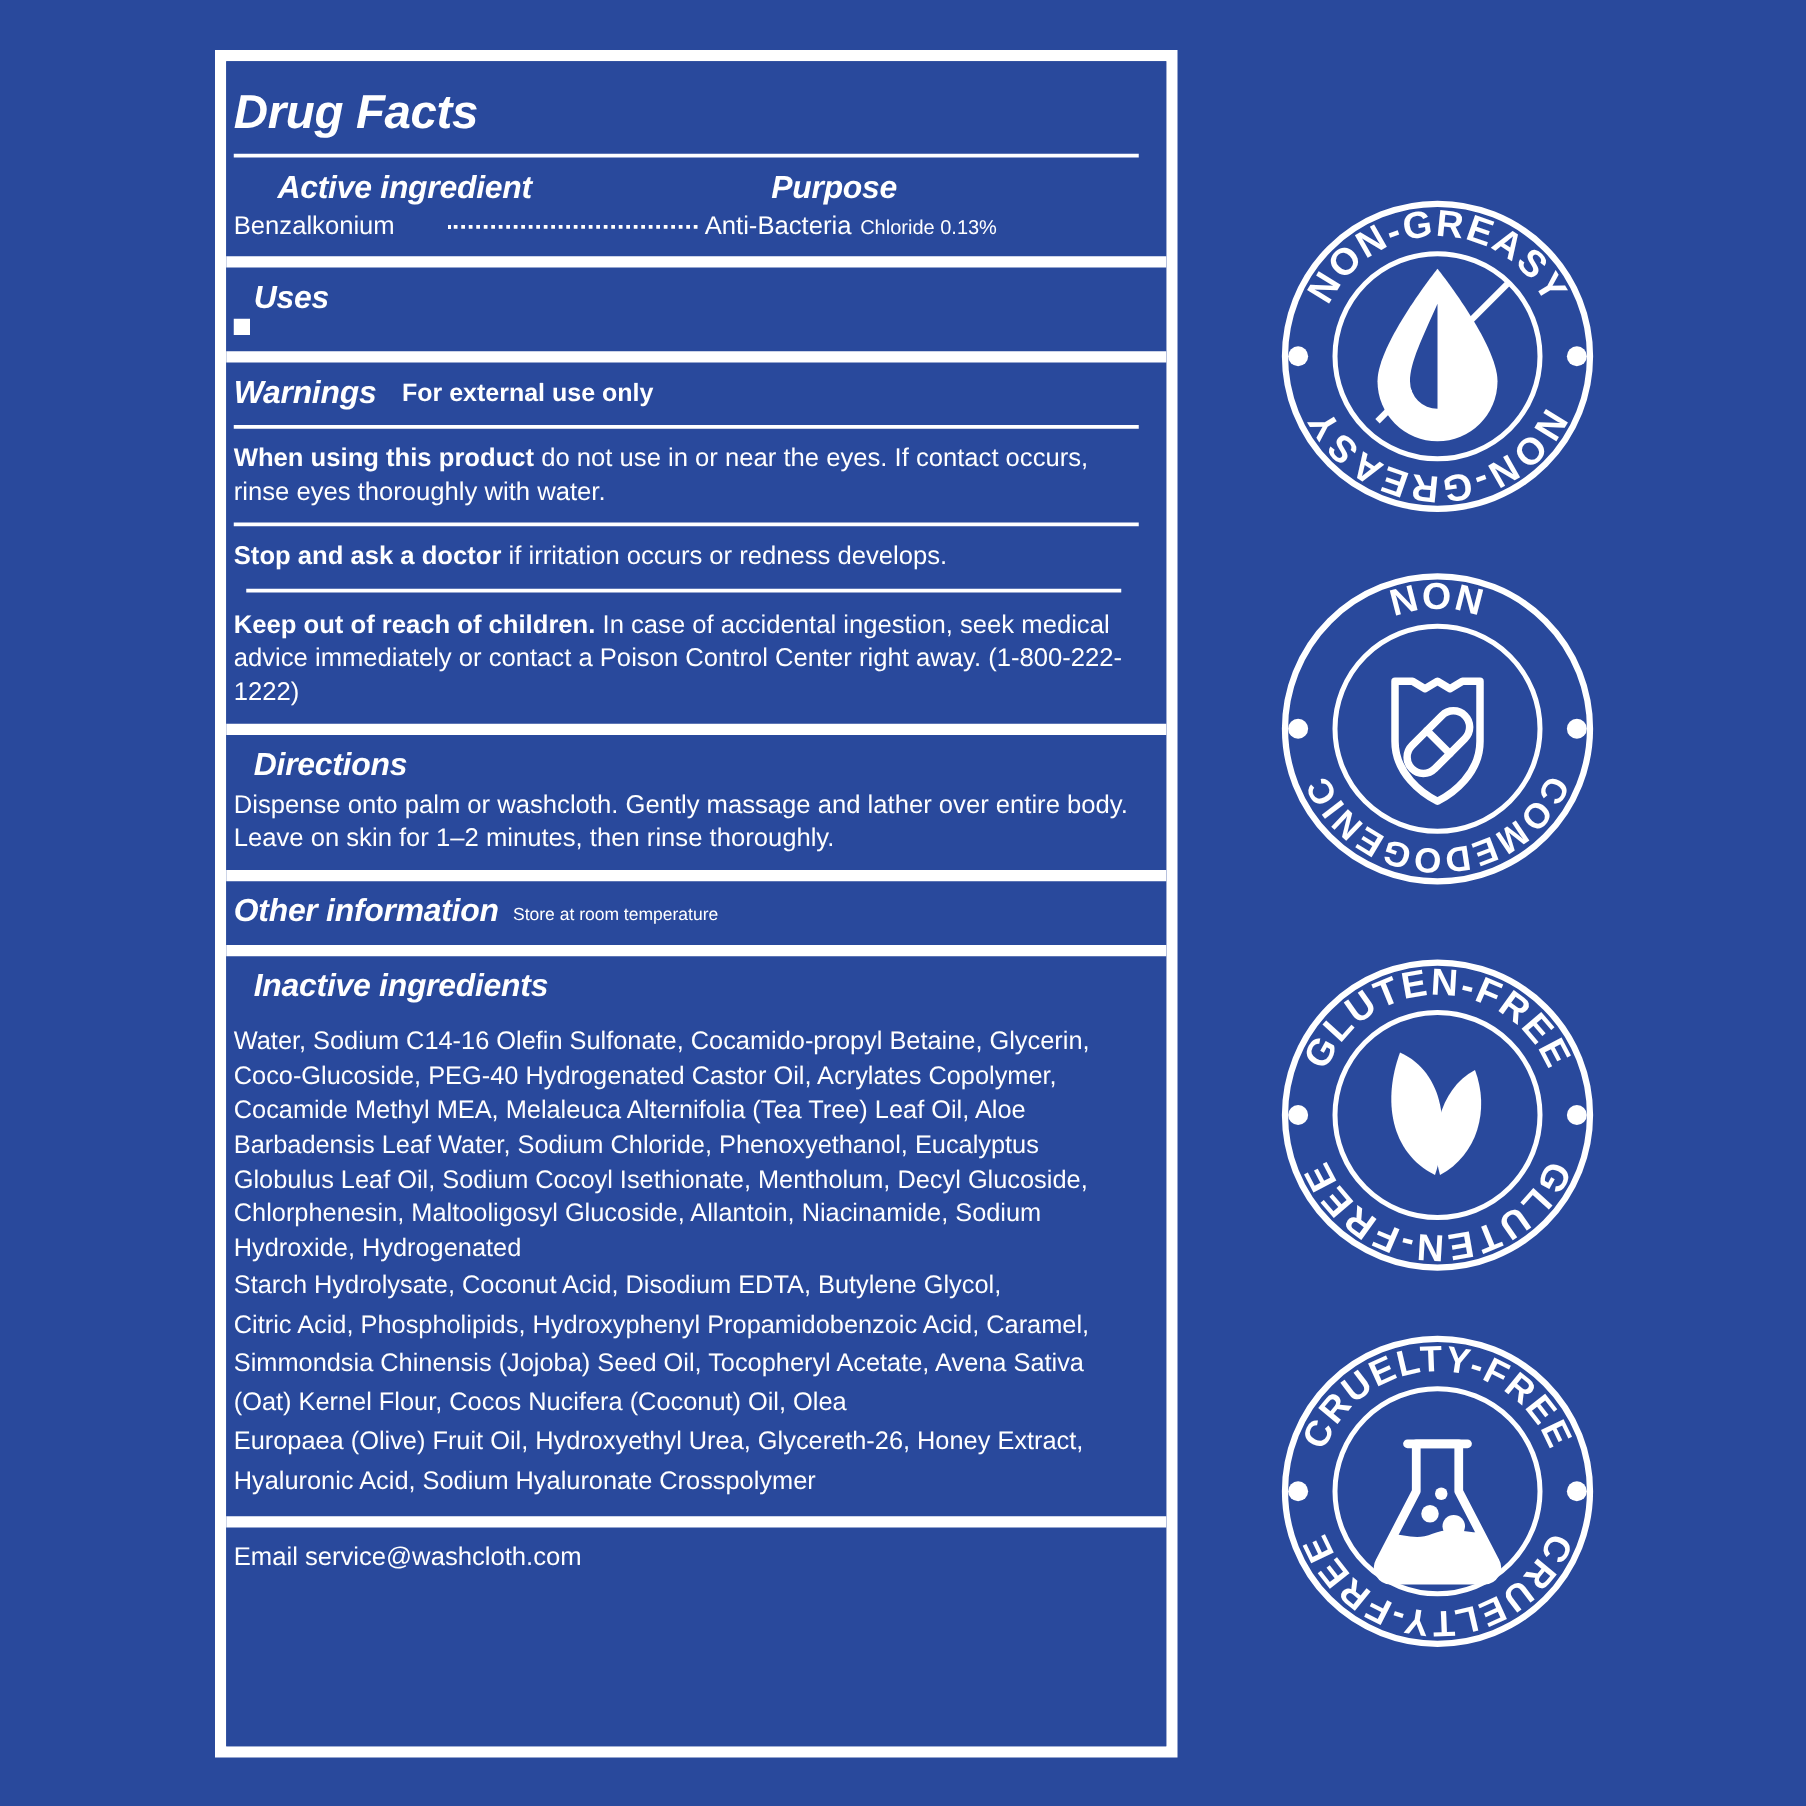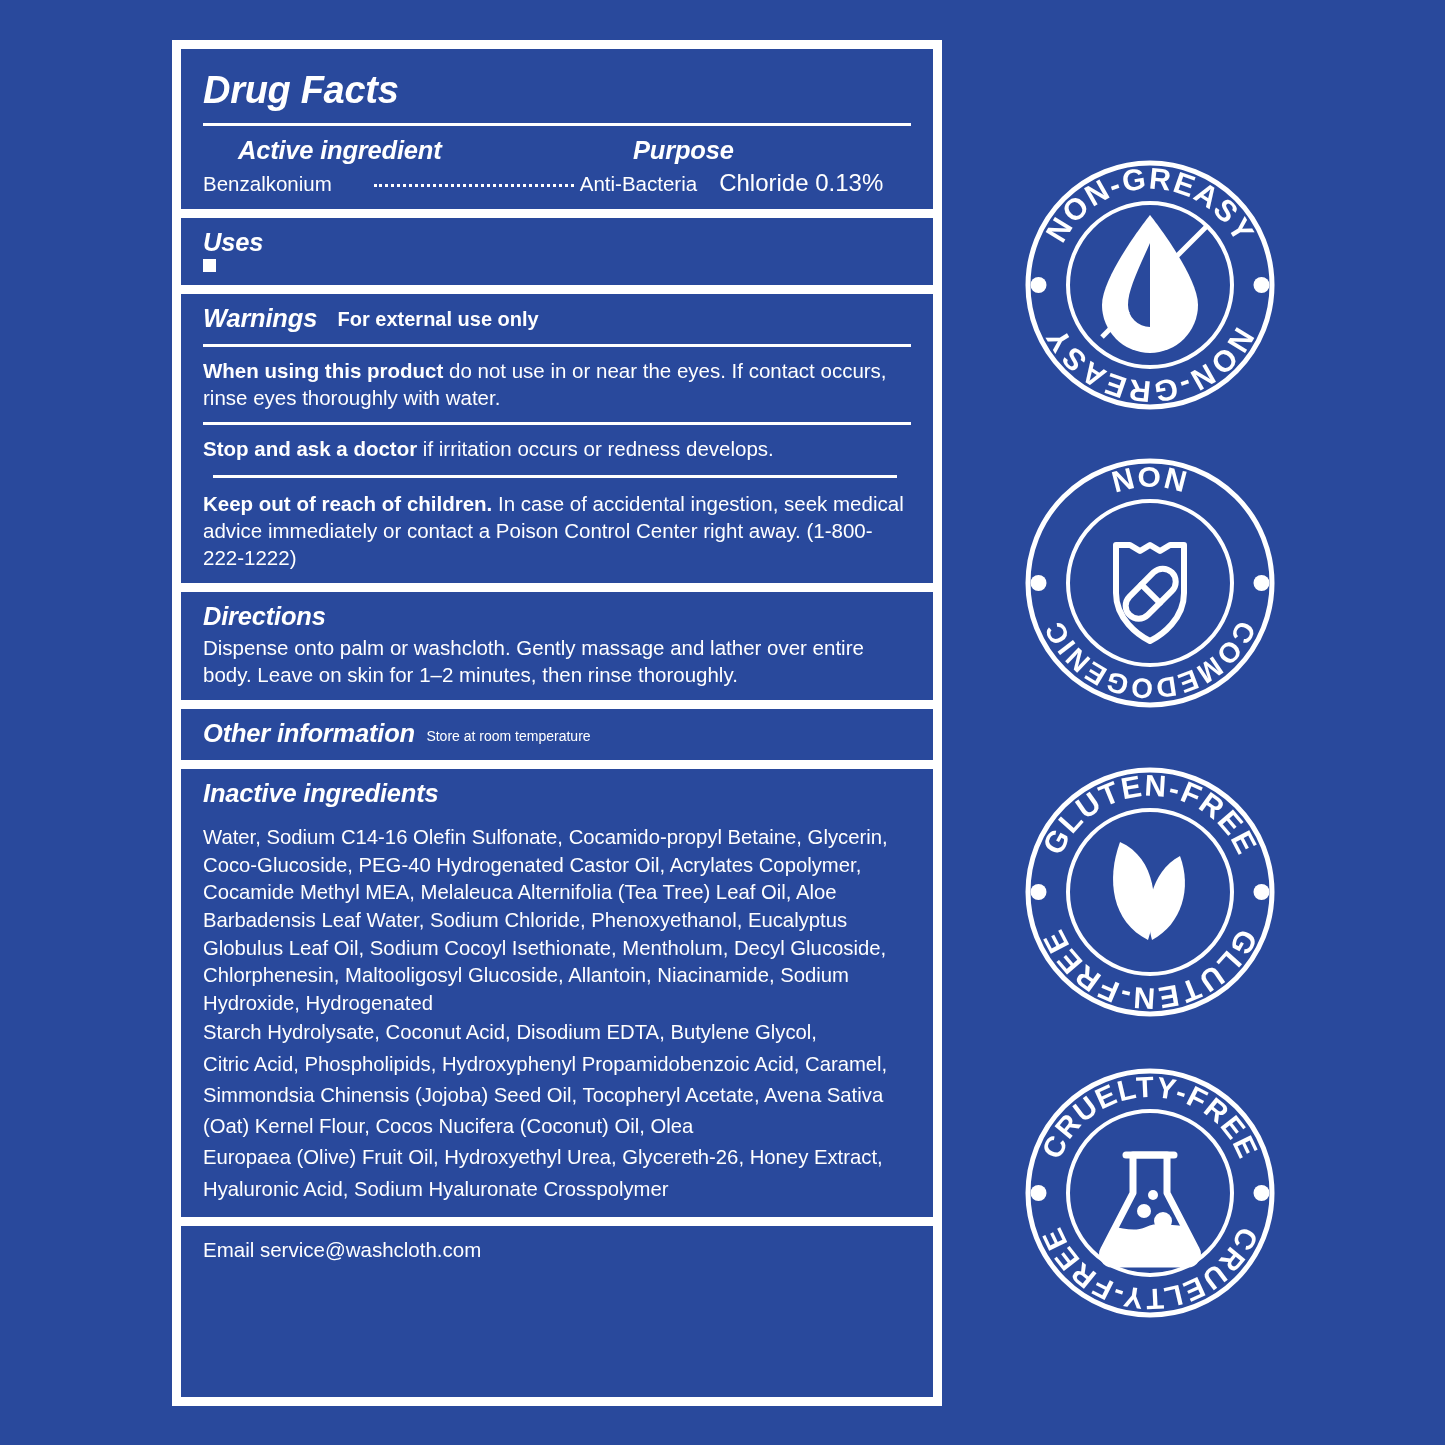--- a/index.html
+++ b/index.html
@@ -28,21 +28,21 @@
     border: 9px solid #ffffff;
     background: #29499c;
     padding: 0;
     display: flex;
     flex-direction: column;
   }
 
   
   .block {
     background: #29499c;
-    padding: 10px 22px 12px 22px;
+    padding: 10px 22px 12px 6px;
     position: relative;
   }
   .block + .block {
     border-top: 9px solid #ffffff;
   }
 
   .hdr-main {
     font-size: 38px;
     font-weight: bold;
     font-style: italic;
@@ -67,20 +67,21 @@
     margin-left: 10px;
     margin-right: 14px;
   }
 
   .sec-title {
     font-size: 25.5px;
     font-weight: bold;
     font-style: italic;
     letter-spacing: -0.2px;
     line-height: 1.15;
+    margin-left: 16px;
   }
   .sec-title-inline {
     display: inline;
     font-size: 25.5px;
     font-weight: bold;
     font-style: italic;
     letter-spacing: -0.2px;
   }
   .sec-sub-bold {
     display: inline;
@@ -127,21 +128,21 @@
   .ai-dots {
     flex: 0 0 auto;
     width: 200px;
     margin-left: 42px;
     margin-right: 6px;
     border-bottom: 3px dotted #ffffff;
     position: relative;
     top: -4px;
   }
   .ai-purpose { white-space: nowrap; }
-  .ai-strength { white-space: nowrap; font-size: 24px; margin-left: 22px; }
+  .ai-strength { white-space: nowrap; font-size: 16px; margin-left: 7px; }
 
   .bullet-line {
     display: flex;
     align-items: baseline;
     font-size: 20.5px;
     margin-top: 3px;
   }
   .sq {
     width: 13px; height: 13px;
     background: #ffffff;

